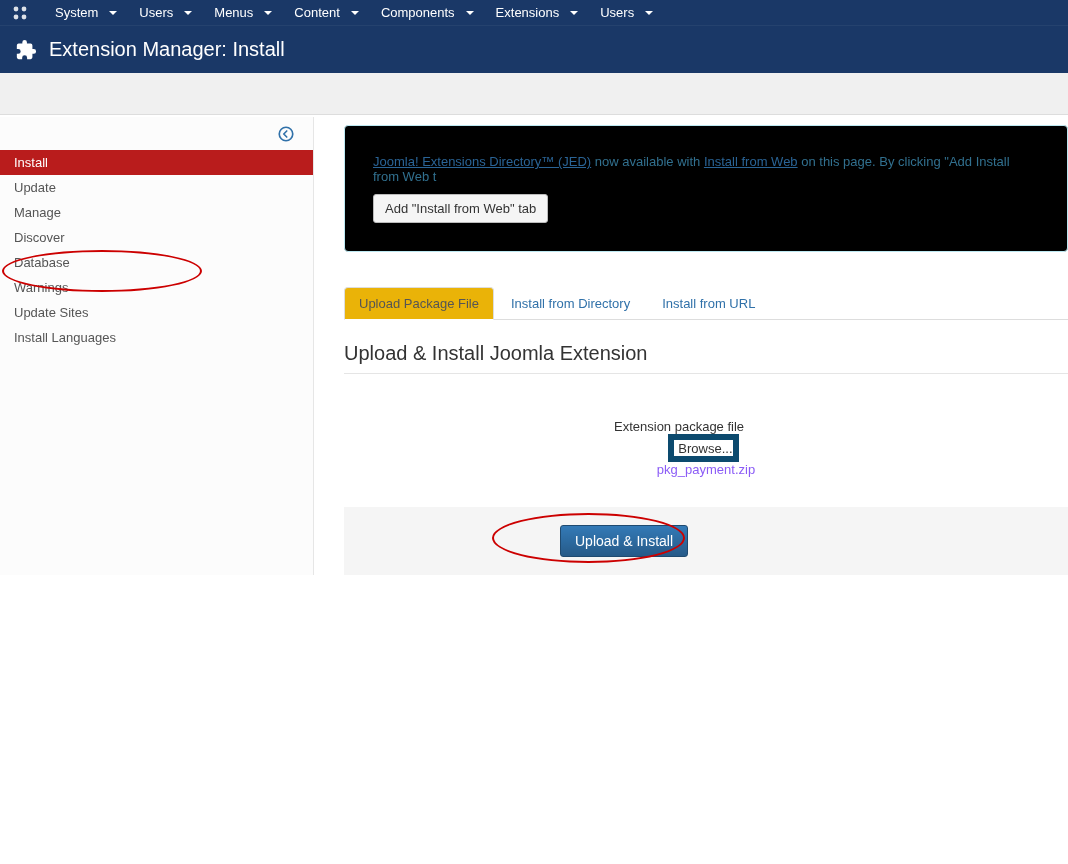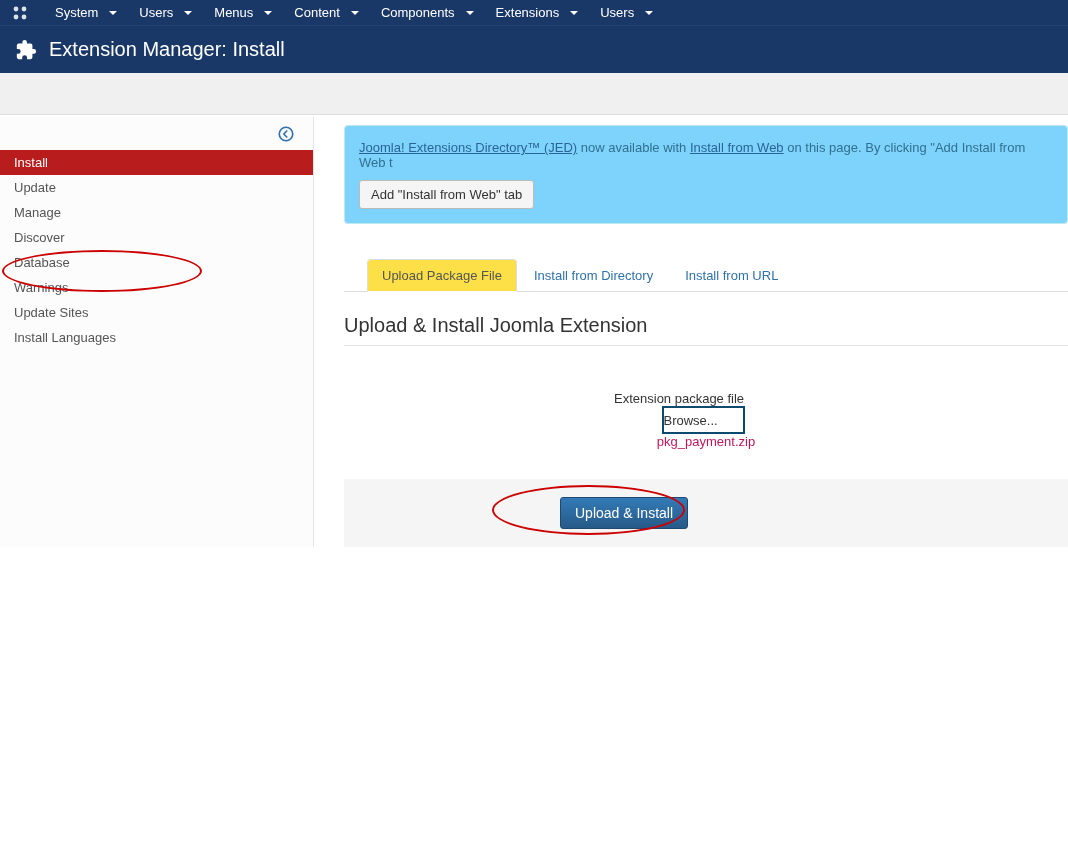--- a/index.html
+++ b/index.html
@@ -20,35 +20,35 @@
     .content { display: flex; }
     
     .sidebar { width: 314px; padding: 0; border-right: 1px solid #e6e6e6; background: #fcfcfc; margin-top: 2px; margin-bottom: 10px; padding-bottom: 10px;}
     .sidebar-toggle { text-align: right; padding: 8px 18px 4px 18px; }
     .sidebar-toggle-icon { display:inline-block; color: #3071a9; }
     .sidebar-item { padding: 5px 14px; font-size: 13px; color: #555; cursor: pointer; }
     .sidebar-item.active { background: #b91c1c; color: #fff; }
     
     .main { flex: 1; padding: 10px 0 10px 30px; }
     
-    .alert-box { background: #7dd3fc; border: 1px solid #bce8f1; border-radius: 4px; color: #31708f; padding: 14px; margin-bottom: 35px; }
+    .alert-box { background: #000000; border: 1px solid #bce8f1; border-radius: 4px; color: #31708f; padding: 28px; margin-bottom: 35px; }
     .alert-box a { color: #2a6496; }
     .alert-button { display: inline-block; margin-top: 10px; background: #f5f5f5; border: 1px solid #bbb; border-radius: 3px; padding: 6px 11px; font-size: 13px; color: #333; cursor: pointer; }
     
     .tabs { display: flex; border-bottom: 1px solid #ddd; }
     .tab { padding: 8px 14px; font-size: 13px; cursor: pointer; color: #3071a9; border: 1px solid transparent; border-bottom: none; margin-right: 2px; border-top-left-radius: 4px; border-top-right-radius: 4px; }
-    .tab.active { color: #555; border-color: #ddd; border-bottom: 1px solid #fff; margin-bottom: -1px; background: #fde047; margin-left: 23px; }
+    .tab.active { color: #555; border-color: #ddd; border-bottom: 1px solid #fff; margin-bottom: -1px; background: #eab308; }
     
     .panel-title { font-size: 20px; color: #333; margin: 22px 0 8px 0; font-weight: 400;}
     .divider { border: none; border-top: 1px solid #e5e5e5; margin: 0 0 45px 0; }
     
     .form-row { display: flex; align-items: center; flex-direction: column; }
     .form-label { width: 184px; font-size: 13px; color: #333; }
-    .browse-btn { width: 83px; height: 28px; border: 2px solid #0c4a6e; background: #fff; font-size: 13px; display: flex; align-items: center; justify-content: flex-start; cursor: pointer; margin-right: 6px; }
-    .filename { font-size: 13px; color: #be185d; }
+    .browse-btn { width: 71px; height: 28px; border: 6px solid #0c4a6e; background: #fff; font-size: 13px; display: flex; align-items: center; justify-content: flex-end; cursor: pointer; margin-right: 6px; }
+    .filename { font-size: 13px; color: #8b5cf6; }
     
     .action-bar { background: #f5f5f5; padding: 18px 0; margin-top: 30px; display: flex; }
     .action-bar-inner { margin-left: 184px; padding-left: 32px; }
     .primary-btn { background: #2f6ea5; background: linear-gradient(#337ab7, #265a88); border: 1px solid #1f4a70; border-radius: 3px; color: #fff; padding: 7px 14px; font-size: 14px; cursor: pointer; }
     
     .annotation-ellipse { position: absolute; border: 2px solid #cc0000; border-radius: 50%; pointer-events: none; }
   </style>
 </head>
 <body>
 

